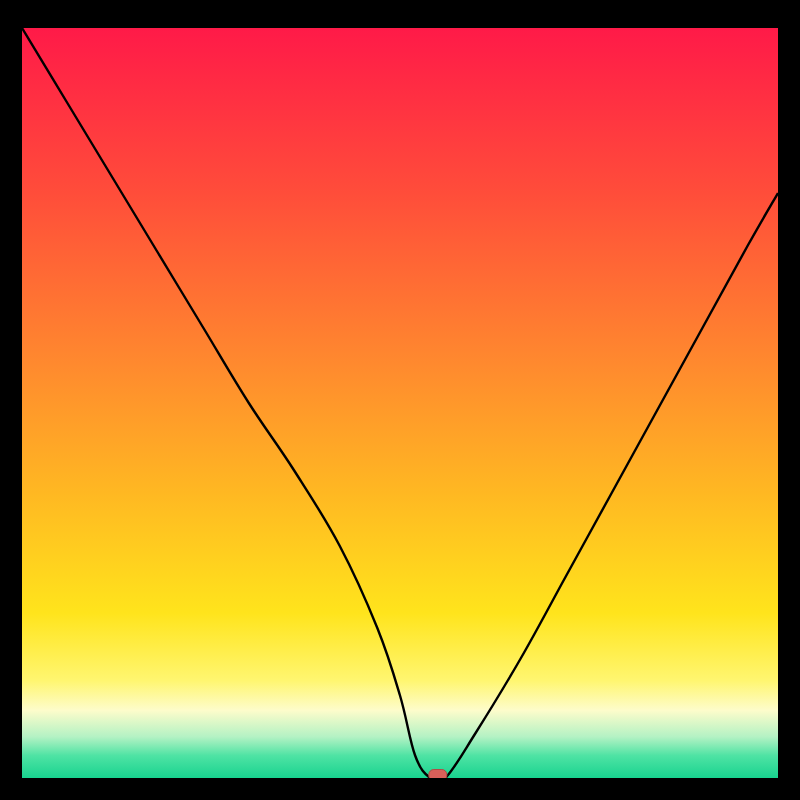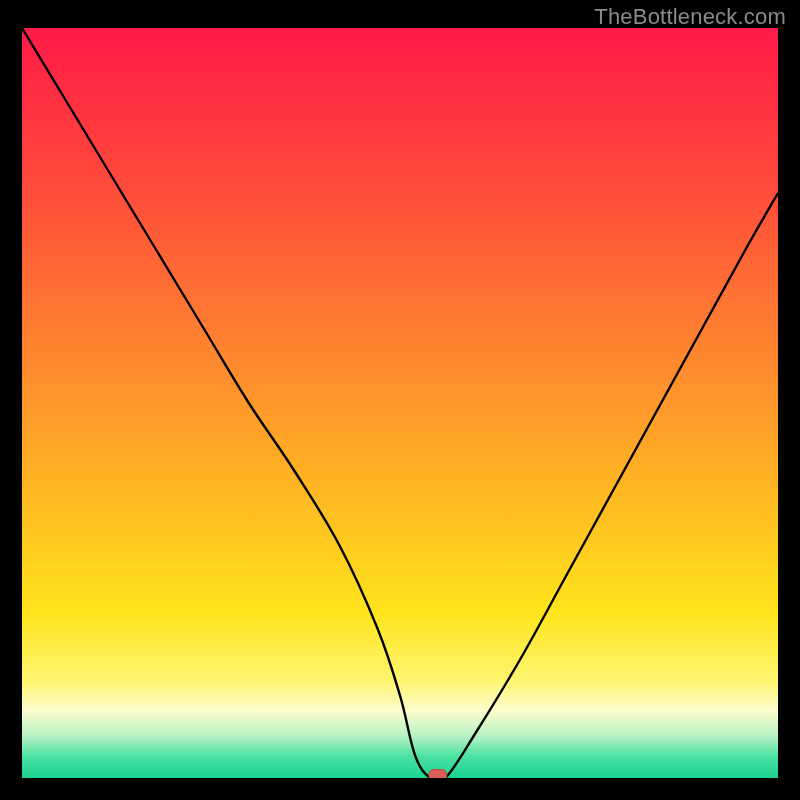--- a/index.html
+++ b/index.html
@@ -39,21 +39,20 @@
     display: block;
     width: 756px;
     height: 750px;
   }
 </style>
 </head>
 <body>
 
 <div class="frame">
 
-  <div class="watermark">TheBottleneck.com</div>
 
   <div class="plot">
     <svg id="plot-svg" viewBox="0 0 756 750" preserveAspectRatio="none">
       <defs>
         <linearGradient id="bg-grad" x1="0" y1="0" x2="0" y2="1">
             <stop offset="0%" stop-color="#ff1a48"></stop>
             <stop offset="22%" stop-color="#ff4d3a"></stop>
             <stop offset="45%" stop-color="#ff8a2e"></stop>
             <stop offset="62%" stop-color="#ffb822"></stop>
             <stop offset="78%" stop-color="#ffe41c"></stop>

